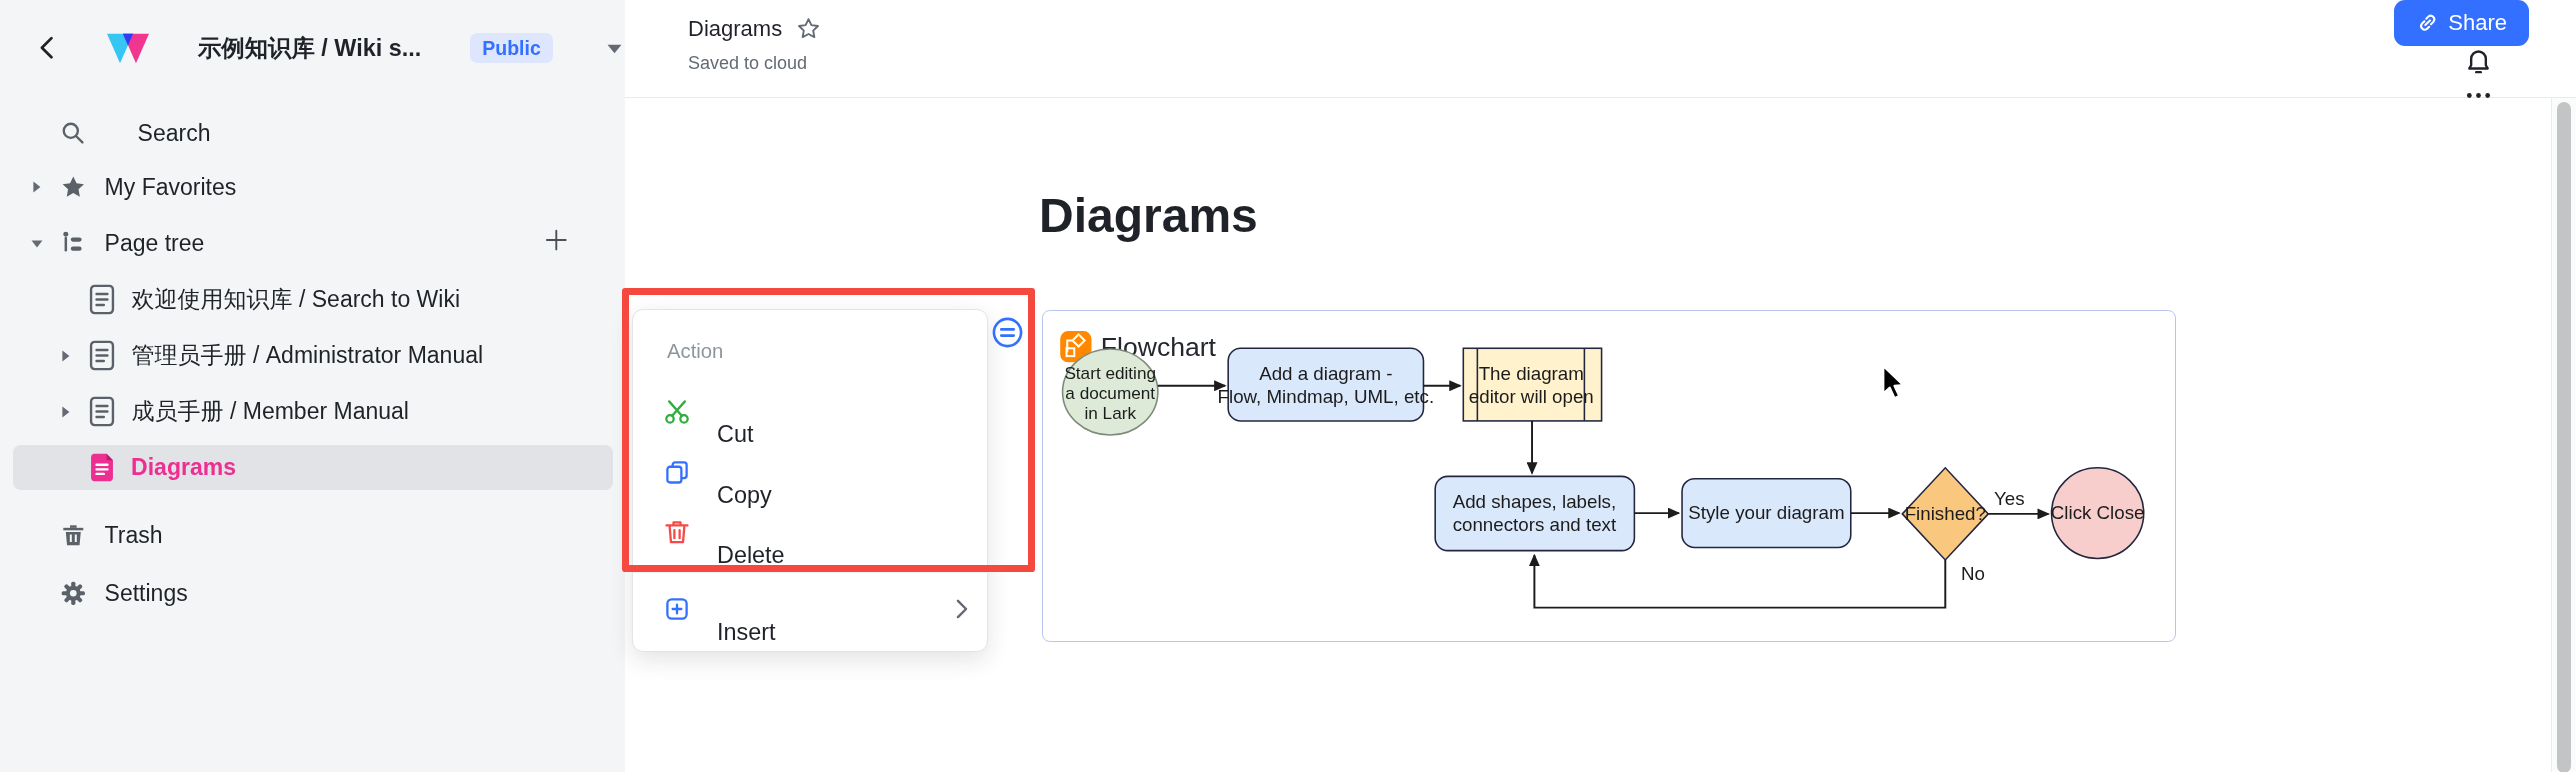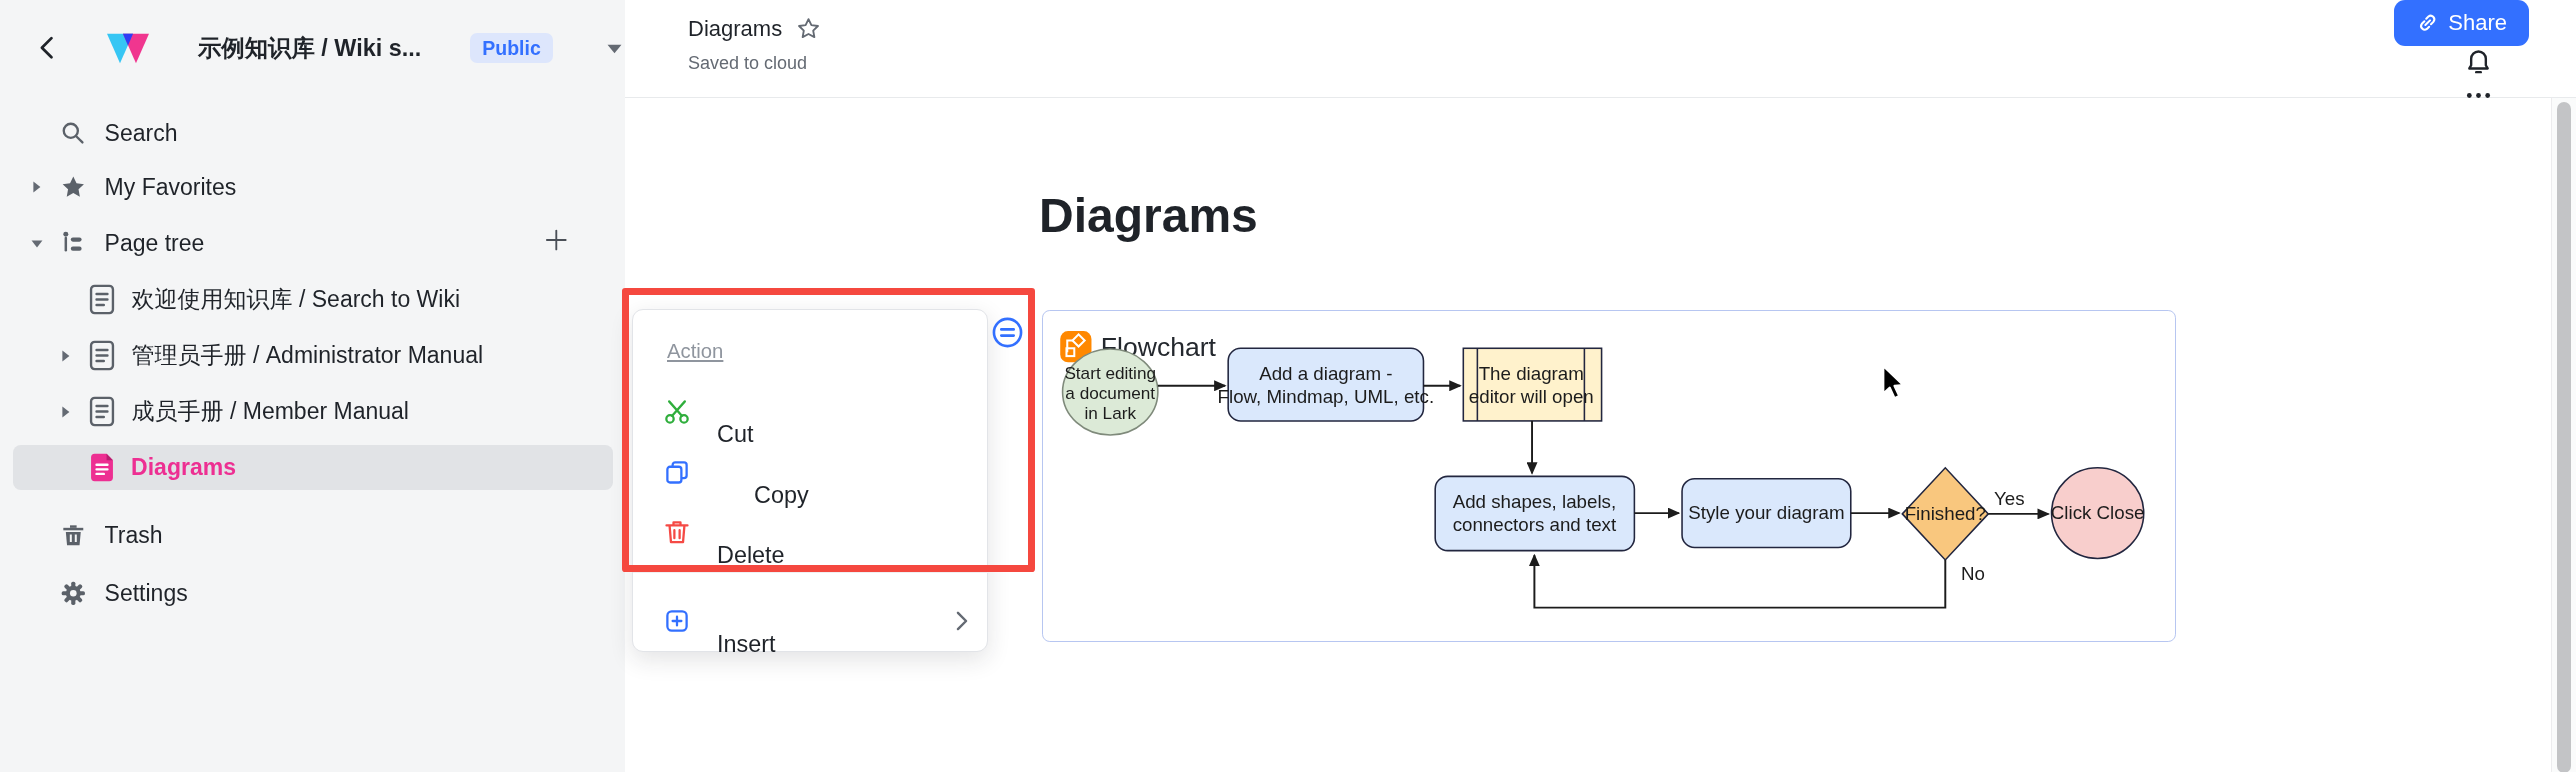--- a/index.html
+++ b/index.html
@@ -46,21 +46,21 @@
   
   .content { position:absolute; left:625px; top:100px; width:1926px; height:672px; background:#fff; }
   .page-heading { position:absolute; left:1039px; top:188px; font-size:48px; font-weight:600; color:#1f2329; }
 
   .diagram-block { position:absolute; left:1042px; top:310px; width:1134px; height:332px;
     border:1.6px solid #b7c6f1; border-radius:7.8px; background:#fff; }
 
   
   .ctx-menu { position:absolute; left:632px; top:309px; width:356px; height:343px; background:#fff;
     border:0.8px solid #e2e4e8; border-radius:11px; box-shadow:0 7.8px 23.4px rgba(31,35,41,.12); z-index:5; }
-  .ctx-section { position:absolute; left:34px; top:30px; font-size:20.3px; color:#8f959e;text-decoration:underline; }
+  .ctx-section { position:absolute; left:34px; top:30px; font-size:20.3px; color:#8f959e; }
   .ctx-row { position:absolute; left:0; width:356px; height:61px; display:flex; align-items:center; }
   .ctx-ic { width:28px; height:28px; margin-left:30px; flex:0 0 auto; }
   .ctx-label { margin-left:26px; font-size:23.4px; font-weight:500; color:#1f2329;margin-top:48px; }
   .ctx-chevron { position:absolute; right:20.3px; top:50%; transform:translateY(-50%); }
   .ctx-div { position:absolute; left:0; top:261px; width:356px; height:1.6px; background:#eff0f2; }
 
   .block-handle { position:absolute; left:992px; top:317px; width:31px; height:31px; z-index:6; }
 
   
   .annotation { position:absolute; left:622px; top:288px; width:413px; height:284px;
@@ -90,21 +90,21 @@
       <polygon points="38,0 100,0 69,70" fill="#f0368f"></polygon>
       <polygon points="38,0 62,0 50,28" fill="#2f3cf5"></polygon>
     </svg>
     <div class="ws-title">示例知识库 / Wiki s...</div>
     <div class="ws-badge">Public</div>
     <svg class="ws-caret" width="17" height="11" viewBox="0 0 22 14">
         <polygon points="2,2 20,2 11,13" fill="#646a73"></polygon>
       </svg>
   </div>
 
-  <div class="sb-row" style="top:109px;">
+  <div class="sb-row" style="top:109px;gap:33px;">
     <div class="sb-icon">
       <svg width="26.6" height="26.6" viewBox="0 0 32 32">
           <circle cx="13" cy="13" r="8.5" fill="none" stroke="#5b6169" stroke-width="2.8"></circle>
           <path d="M19.5 19.5 L27 27" stroke="#5b6169" stroke-width="2.8" stroke-linecap="round"></path>
         </svg>
     </div>
     <div class="sb-label">Search</div>
   </div>
 
   <div class="sb-row" style="top:163px;">
@@ -361,39 +361,39 @@
 
   <div class="ctx-row" style="top:70px;">
     <svg class="ctx-ic" viewBox="0 0 32 32" fill="none" stroke="#2fae3c" stroke-width="2.6" stroke-linecap="round">
       <circle cx="8" cy="25" r="4.2"></circle>
         <circle cx="24" cy="25" r="4.2"></circle>
       <path d="M10.5 21.5 L25 5 M21.5 21.5 L7 5"></path>
     </svg>
     <div class="ctx-label">Cut</div>
   </div>
 
-  <div class="ctx-row" style="top:131px;gap:37px;">
+  <div class="ctx-row" style="top:131px;">
     <svg class="ctx-ic" viewBox="0 0 32 32" fill="none" stroke="#3370ff" stroke-width="2.6" stroke-linejoin="round">
       <rect x="5" y="10" width="16" height="18" rx="3"></rect>
       <path d="M11 10 V8 a3 3 0 0 1 3-3 h10 a3 3 0 0 1 3 3 v12 a3 3 0 0 1 -3 3 h-3"></path>
     </svg>
     <div class="ctx-label">Copy</div>
   </div>
 
   <div class="ctx-row" style="top:191px;">
     <svg class="ctx-ic" viewBox="0 0 32 32" fill="none" stroke="#f54a45" stroke-width="2.6" stroke-linecap="round" stroke-linejoin="round">
       <path d="M4 8.5 h24 M12 8.5 V5 h8 v3.5 M7.5 8.5 l1.6 19 h13.8 l1.6-19"></path>
       <path d="M13 14 v9 M19 14 v9"></path>
     </svg>
     <div class="ctx-label">Delete</div>
   </div>
 
   <div class="ctx-div"></div>
 
-  <div class="ctx-row" style="top:280px;">
+  <div class="ctx-row" style="top:268px;">
     <svg class="ctx-ic" viewBox="0 0 32 32" fill="none" stroke="#3370ff" stroke-width="2.6" stroke-linecap="round" stroke-linejoin="round">
       <rect x="5" y="5" width="22" height="22" rx="5"></rect>
       <path d="M16 11 v10 M11 16 h10"></path>
     </svg>
     <div class="ctx-label">Insert</div>
     <svg class="ctx-chevron" width="14" height="20.3" viewBox="0 0 12 20">
         <path d="M2 2 l8 8 l-8 8" fill="none" stroke="#646a73" stroke-width="2.4" stroke-linecap="round" stroke-linejoin="round"></path>
       </svg>
   </div>
 </div>

